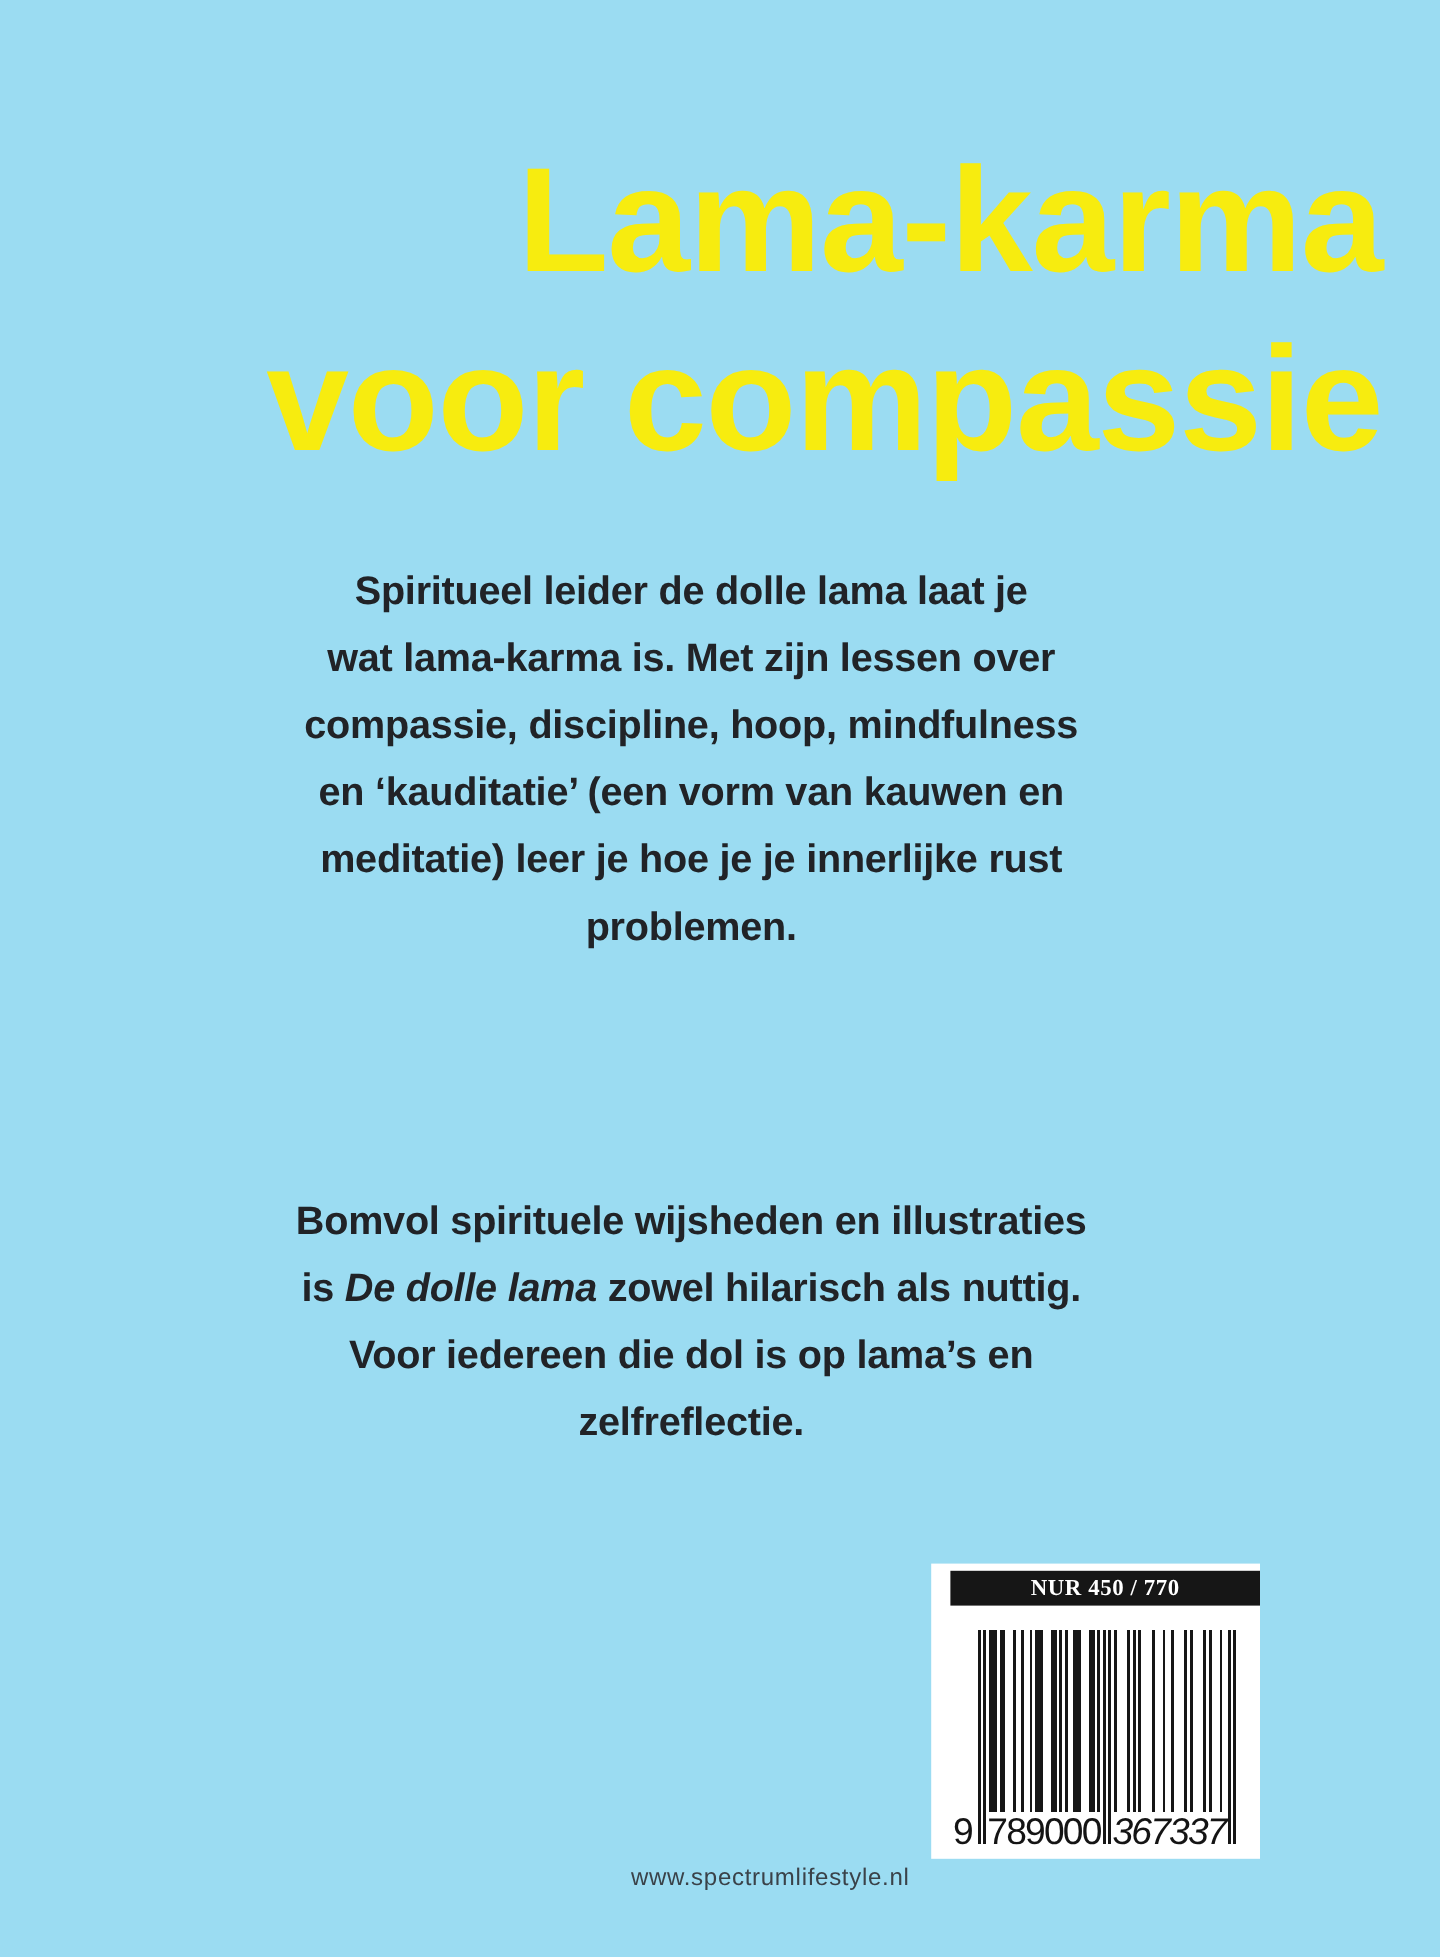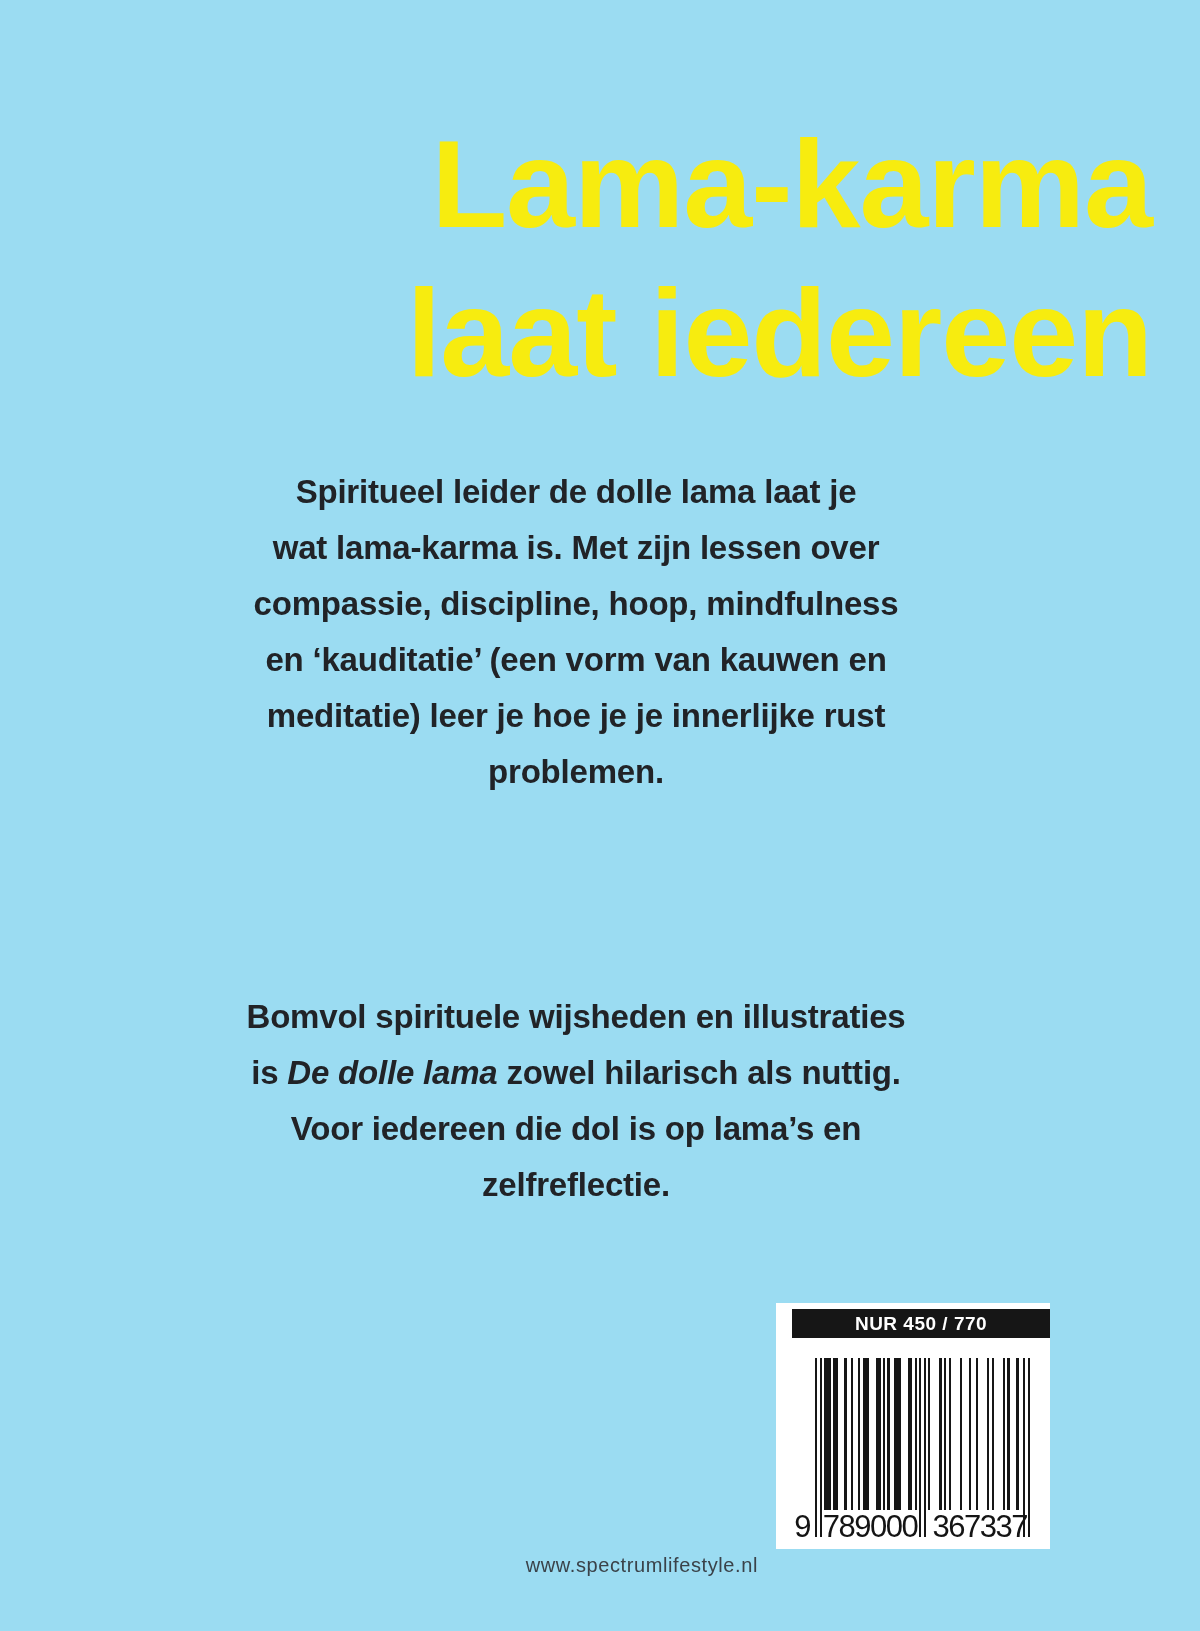--- a/index.html
+++ b/index.html
@@ -54,57 +54,58 @@
   .nur{
     margin:6px 0 0 16px;
     height:29px;
     background:var(--barcode-black);
     color:#ffffff;
     font-weight:bold;
     font-size:19px;
     line-height:29px;
     text-align:center;
     letter-spacing:0.5px;
+    font-family:Liberation Serif, serif;
   }
   .bars{
     position:absolute;
     left:39px;top:55px;
     width:215px;height:179px;
   }
   .bars svg{display:block;width:100%;height:100%;}
   .digits{
     position:absolute;left:0;top:0;width:100%;height:100%;
     font-size:31px;
     line-height:31px;
     letter-spacing:-1.5px;
     color:#141414;
   }
   .digit{position:absolute;top:208px;}
   .digit-lead{left:10px;width:24px;text-align:right;}
   .digit-group1{left:46px;width:96px;text-align:center;}
-  .digit-group2{left:151px;width:100px;text-align:right;}
+  .digit-group2{left:151px;width:100px;text-align:left;font-style:italic;}
 
   .website{
     position:absolute;
     left:356px;top:1533px;width:402px;
     text-align:right;
     font-size:20px;
     letter-spacing:0.6px;
     color:var(--url-text);
     margin-top:21px;
   }
 </style>
 </head>
 <body>
 
 <div class="cover">
 
   <div class="title">
     <div>Lama-karma</div>
-    <div>laat iedereen</div>
+    <div>voor compassie</div>
   </div>
 
   <div class="para para1">
     <div>Spiritueel leider de dolle lama laat je</div>
     <div>wat lama-karma is. Met zijn lessen over</div>
     <div>compassie, discipline, hoop, mindfulness</div>
     <div>en ‘kauditatie’ (een vorm van kauwen en</div>
     <div>meditatie) leer je hoe je je innerlijke rust</div>
     <div>problemen.</div>
   </div>

